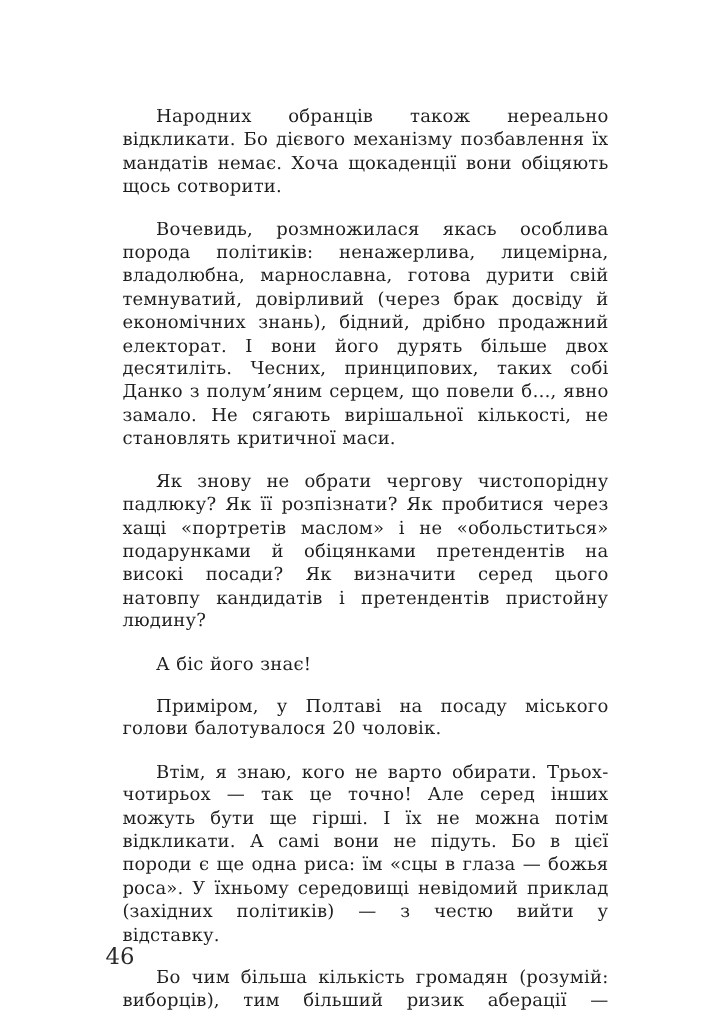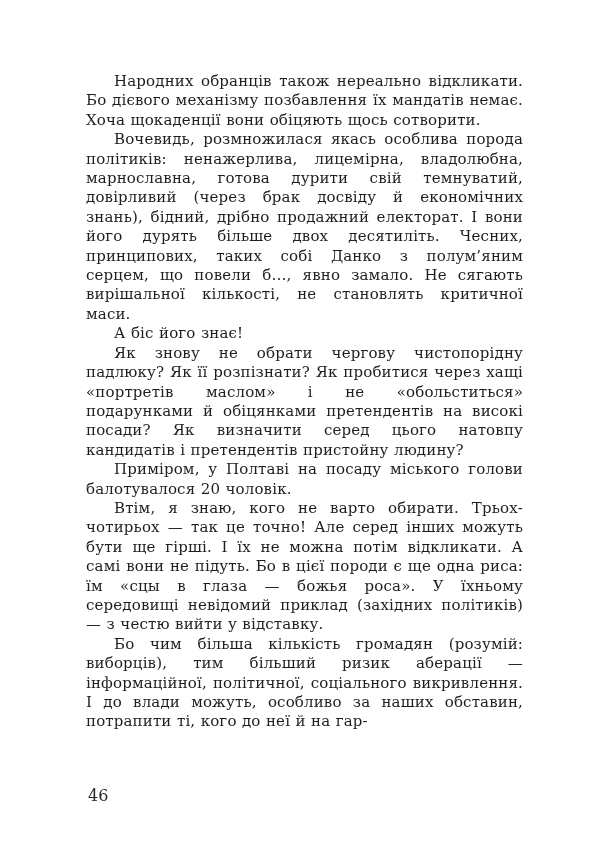--- a/index.html
+++ b/index.html
@@ -21,39 +21,39 @@
       left: 86px;
       top: 72px;
       width: 437px;
       font-size: 15px;
       line-height: 19.4px;
       text-align: justify;
       letter-spacing: 0.15px;
       word-spacing: 0.5px;
     }
     .text-block p {
-      margin: 0;
+      margin: 16px;
       padding: 0;
       text-indent: 28px;
     }
     .page-number {
       position: absolute;
       left: 88px;
       top: 786px;
-      font-size: 16px;
+      font-size: 19px;
       color: #2a2a2a;
     }
   </style>
 </head>
 <body>
 
 <div class="page">
   <div class="text-block">
     <p>Народних обранців також нереально відкликати. Бо дієвого механізму позбавлення їх мандатів немає. Хоча щокаденції вони обіцяють щось сотворити.</p>
     <p>Вочевидь, розмножилася якась особлива порода політиків: ненажерлива, лицемірна, владолюбна, марнославна, готова дурити свій темнуватий, довірливий (через брак досвіду й економічних знань), бідний, дрібно продажний електорат. І вони його дурять більше двох десятиліть. Чесних, принципових, таких собі Данко з полум’яним серцем, що повели б…, явно замало. Не сягають вирішальної кількості, не становлять критичної маси.</p>
+    <p>Як знову не обрати чергову чистопорідну падлюку? Як її розпізнати? Як пробитися через хащі «портретів маслом» і не «обольститься» подарунками й обіцянками претендентів на високі посади? Як визначити серед цього натовпу кандидатів і претендентів пристойну людину?</p>
     <p>А біс його знає!</p>
-    <p>Як знову не обрати чергову чистопорідну падлюку? Як її розпізнати? Як пробитися через хащі «портретів маслом» і не «обольститься» подарунками й обіцянками претендентів на високі посади? Як визначити серед цього натовпу кандидатів і претендентів пристойну людину?</p>
     <p>Приміром, у Полтаві на посаду міського голови балотувалося 20 чоловік.</p>
     <p>Втім, я знаю, кого не варто обирати. Трьох-чотирьох — так це точно! Але серед інших можуть бути ще гірші. І їх не можна потім відкликати. А самі вони не підуть. Бо в цієї породи є ще одна риса: їм «сцы в глаза — божья роса». У їхньому середовищі невідомий приклад (західних політиків) — з честю вийти у відставку.</p>
     <p>Бо чим більша кількість громадян (розумій: виборців), тим більший ризик аберації — інформаційної, політичної, соціального викривлення. І до влади можуть, особливо за наших обставин, потрапити ті, кого до неї й на гар-</p>
   </div>
   <div class="page-number">46</div>
 </div>
 
 </body></html>

